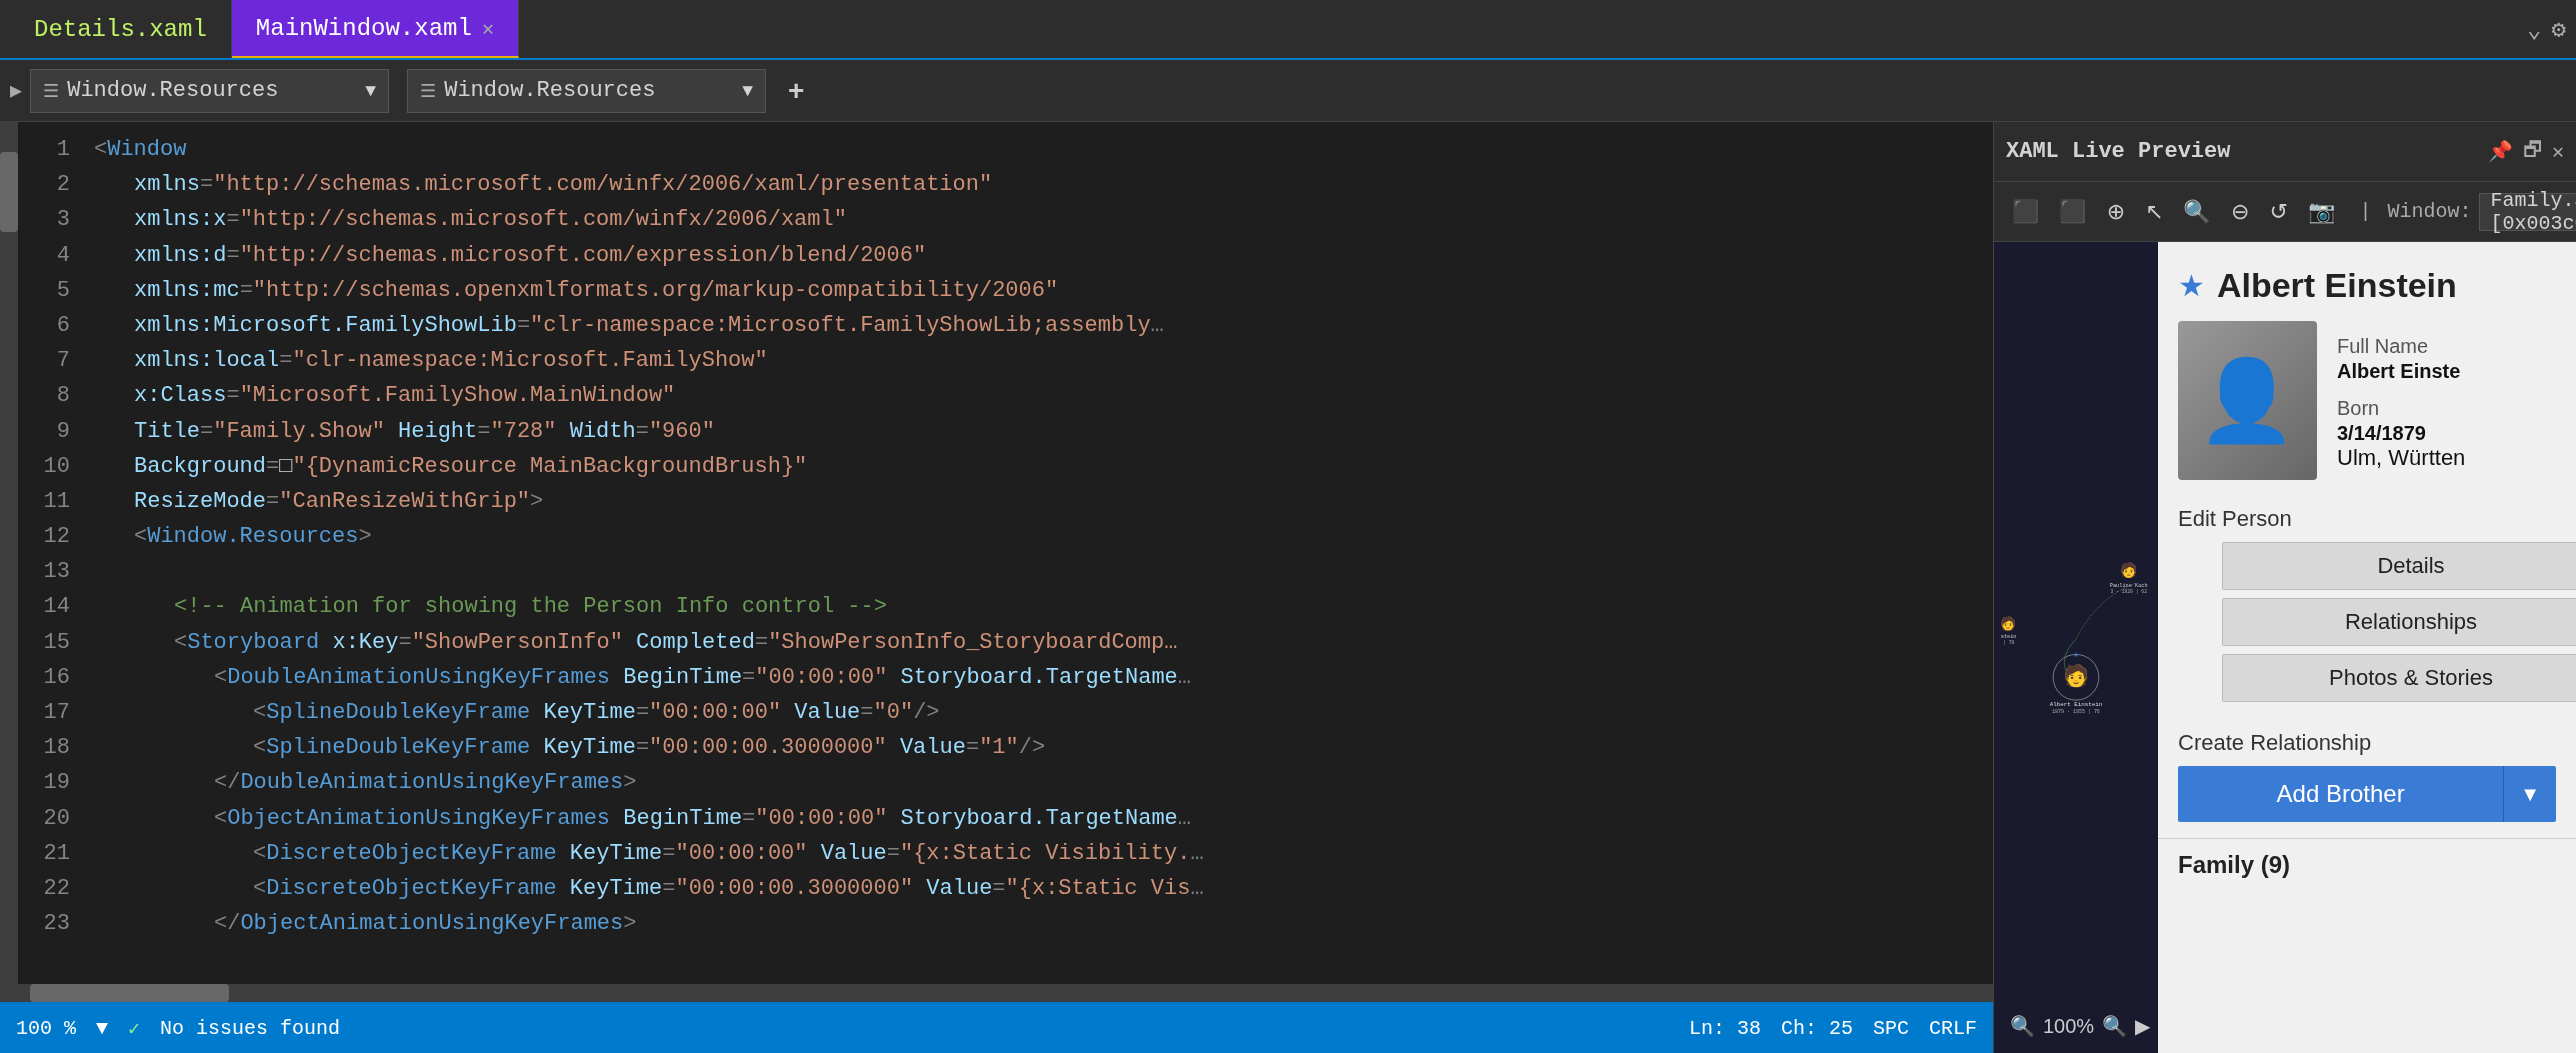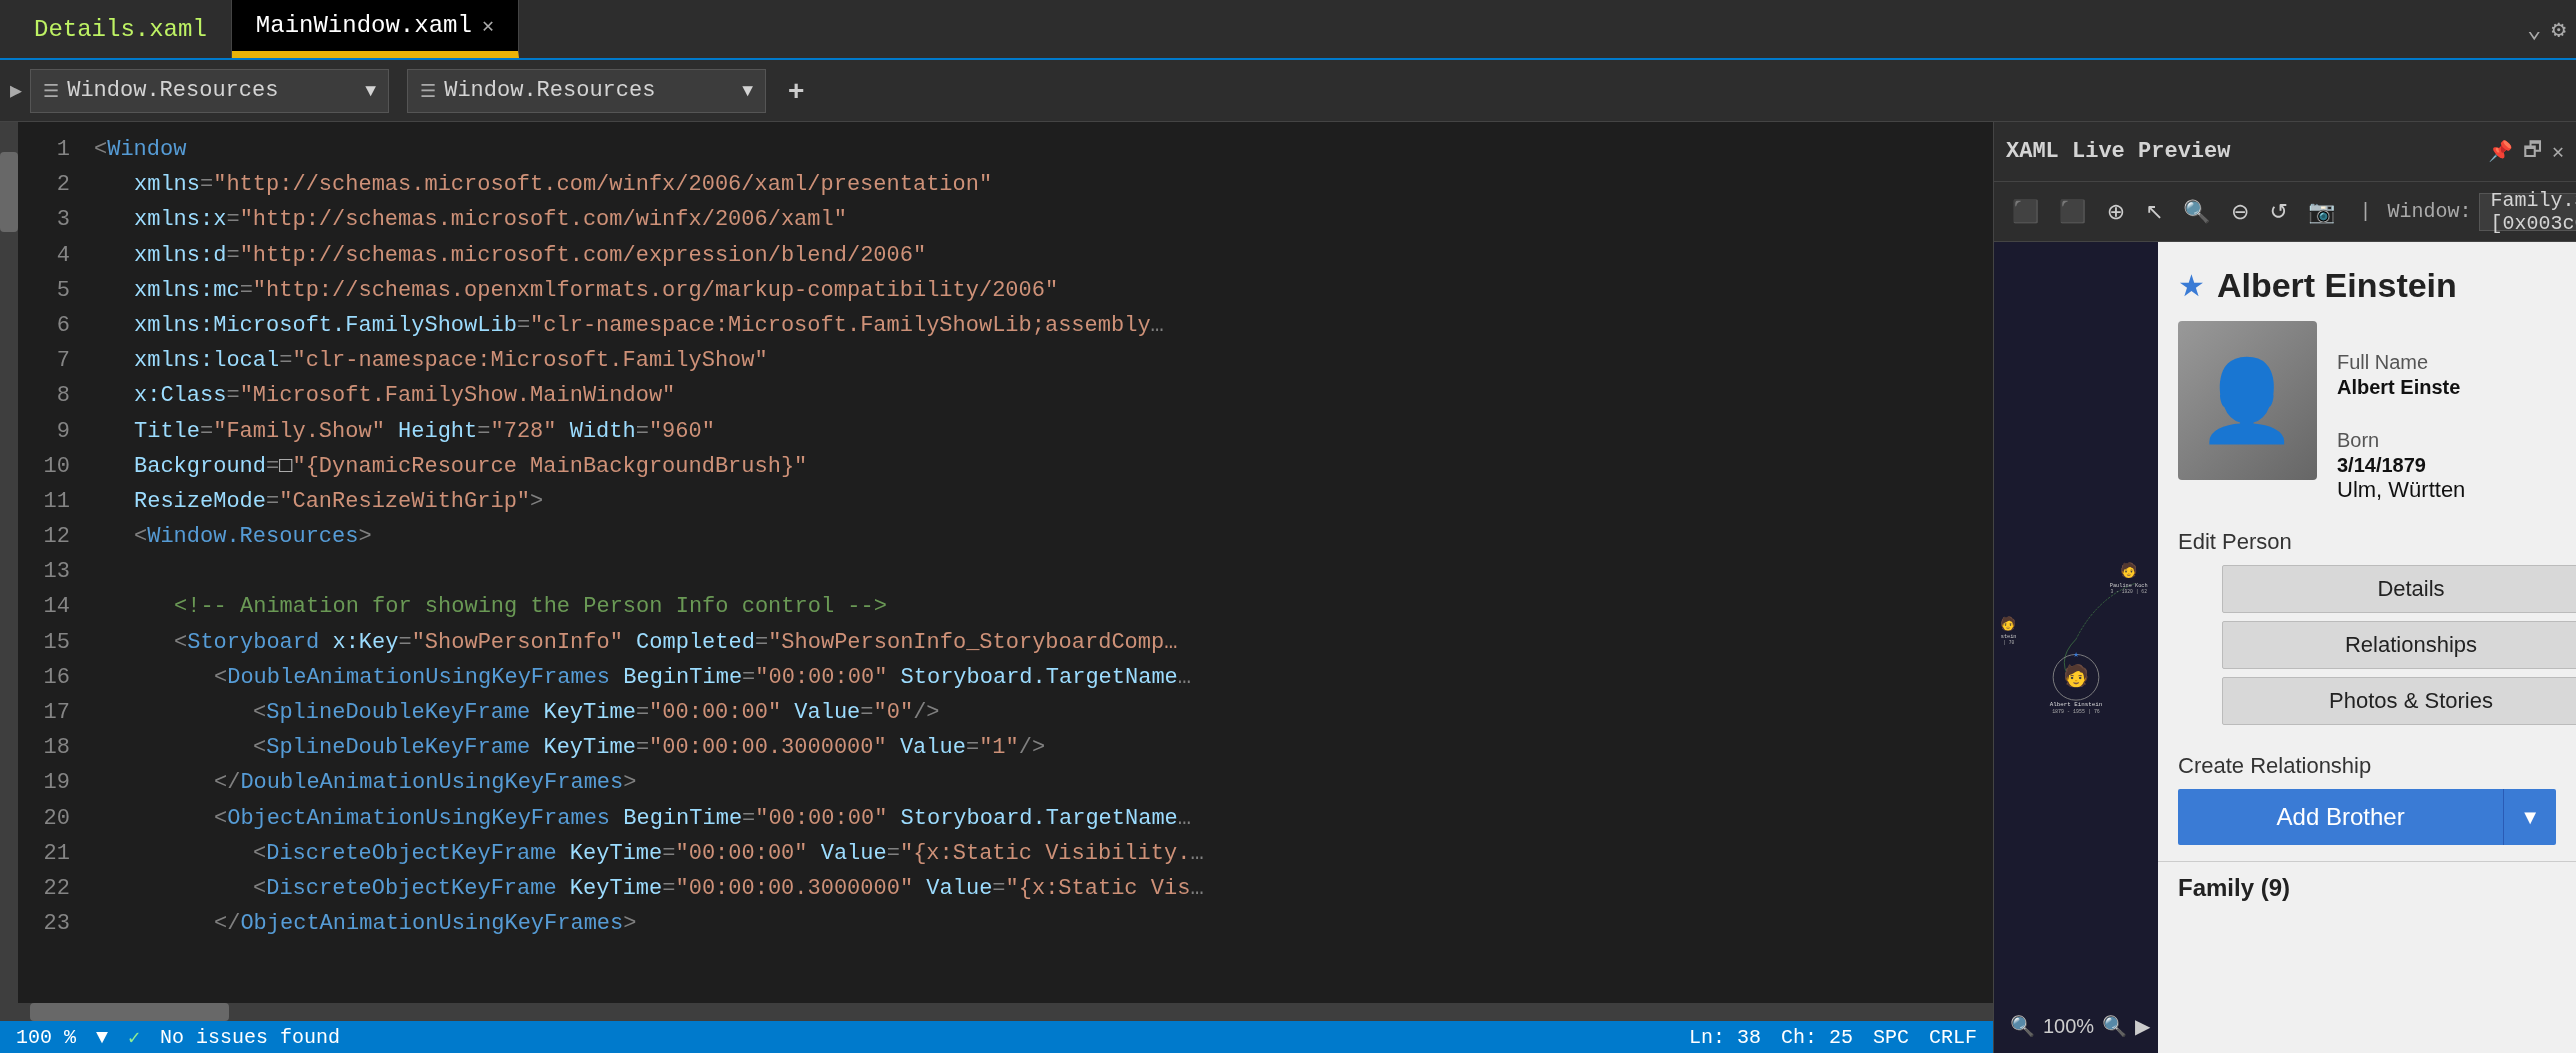--- a/index.html
+++ b/index.html
@@ -5,21 +5,21 @@
     * { box-sizing: border-box; margin: 0; padding: 0; }
     body { font-family: 'Consolas', 'Courier New', monospace; background: #1e1e1e; color: #d4d4d4; overflow: hidden; width: 2576px; height: 1054px; font-size: 26px; }
 
     
     .tab-bar {
       display: flex; align-items: center; background: #2d2d2d; border-bottom: 2px solid #007acc; height: 60px; padding: 0 10px;
     }
     .tab {
       display: flex; align-items: center; height: 100%; padding: 0 24px; font-size: 24px; color: #bef264; cursor: pointer; border-right: 1px solid #444;
     }
-    .tab.active { background: #000000; color: #fff; border-bottom: 7px solid #eab308; }
+    .tab.active { background: #6d28d9; color: #fff; border-bottom: 2px solid #eab308; }
     .tab-close { margin-left: 10px; color: #aaa; font-size: 20px; cursor: pointer; }
     .tab-actions { margin-left: auto; display: flex; align-items: center; gap: 10px; color: #aaa; font-size: 24px; }
 
     
     .toolbar-row {
       display: flex; align-items: center; background: #2d2d2d; border-bottom: 1px solid #444; height: 62px; padding: 0 10px; gap: 8px;
     }
     .dropdown-selector {
       display: flex; align-items: center; background: #3c3c3c; border: 1px solid #555; height: 44px; padding: 0 12px; font-size: 22px; color: #d4d4d4; min-width: 359px; cursor: pointer;
     }
@@ -39,21 +39,21 @@
     
     .xml-tag { color: #569cd6; }
     .xml-attr { color: #9cdcfe; }
     .xml-string { color: #ce9178; }
     .xml-comment { color: #6a9955; }
     .xml-punct { color: #808080; }
     .xml-bracket { color: #d4d4d4; }
 
     
     .status-bar {
-      display: flex; align-items: center; background: #007acc; height: 33px; padding: 8px 16px; font-size: 20px; color: #fff; gap: 20px;
+      display: flex; align-items: center; background: #007acc; height: 52px; padding: 8px 16px; font-size: 20px; color: #fff; gap: 20px;
     }
     .status-right { margin-left: auto; display: flex; gap: 20px; justify-content: space-between; }
 
     
     .preview-pane { width: 583px; background: #2b2b2b; border-left: 1px solid #444; display: flex; flex-direction: column; overflow: hidden; }
     .preview-header { display: flex; align-items: center; background: #2d2d2d; border-bottom: 1px solid #444; height: 60px; padding: 0 12px; font-size: 22px; color: #d4d4d4; gap: 10px; }
     .preview-toolbar { display: flex; align-items: center; background: #2d2d2d; border-bottom: 1px solid #444; height: 60px; padding: 0 12px; gap: 8px; }
     .preview-icon-btn { background: none; border: none; color: #ccc; font-size: 22px; cursor: pointer; padding: 4px 6px; }
     .window-dropdown { display: flex; align-items: center; background: #3c3c3c; border: 1px solid #555; height: 38px; padding: 0 10px; font-size: 20px; color: #d4d4d4; cursor: pointer; gap: 6px; }
 
@@ -61,21 +61,21 @@
     .family-viewer { flex: 1; background: #1a1a2e; position: relative; overflow: hidden; display: flex; align-items: center; justify-content: center; }
 
     
     .side-panel { width: 418px; background: #f0f0f0; color: #111; display: flex; flex-direction: column; overflow-y: auto; font-family: 'Segoe UI', Arial, sans-serif; }
     .side-panel-header { display: flex; align-items: center; padding: 24px 20px 16px; gap: 12px; }
     .star-icon { color: #3a7bd5; font-size: 30px; }
     .person-name { font-size: 34px; font-weight: bold; color: #222; }
     .person-card { display: flex; padding: 0 20px 16px; gap: 20px; align-items: flex-start; }
     .person-photo-placeholder { width: 139px; height: 159px; background: linear-gradient(135deg, #999 0%, #666 100%); border-radius: 4px; display: flex; align-items: center; justify-content: center; color: #fff; font-size: 60px; }
     .person-info { flex: 1; }
-    .info-label { font-size: 20px; color: #555; margin-bottom: 2px; margin-top: 30px; }
+    .info-label { font-size: 20px; color: #555; margin-bottom: 2px; margin-top: 14px; }
     .info-value { font-size: 20px; font-weight: bold; color: #111; }
     .edit-section { padding: 10px 20px; }
     .edit-title { font-size: 22px; color: #333; margin-bottom: 10px; }
     .edit-btn { display: block; width: 100%; background: #d8d8d8; border: 1px solid #bbb; padding: 10px 0; font-size: 22px; text-align: center; margin-bottom: 8px; cursor: pointer; color: #222; border-radius: 2px; margin-left: 44px; }
     .create-section { padding: 10px 20px 16px; }
     .create-title { font-size: 22px; color: #333; margin-bottom: 10px; }
     .add-btn-group { display: flex; align-items: stretch; gap: 0; }
     .add-btn { flex: 1; background: #3a7bd5; color: #fff; border: none; padding: 14px 0; font-size: 24px; cursor: pointer; border-radius: 2px 0 0 2px; }
     .add-btn-arrow { background: #3a7bd5; color: #fff; border: none; border-left: 1px solid #2a5bb5; padding: 14px 16px; font-size: 20px; cursor: pointer; border-radius: 0 2px 2px 0; }
     .family-section { padding: 10px 20px; border-top: 1px solid #ccc; }

